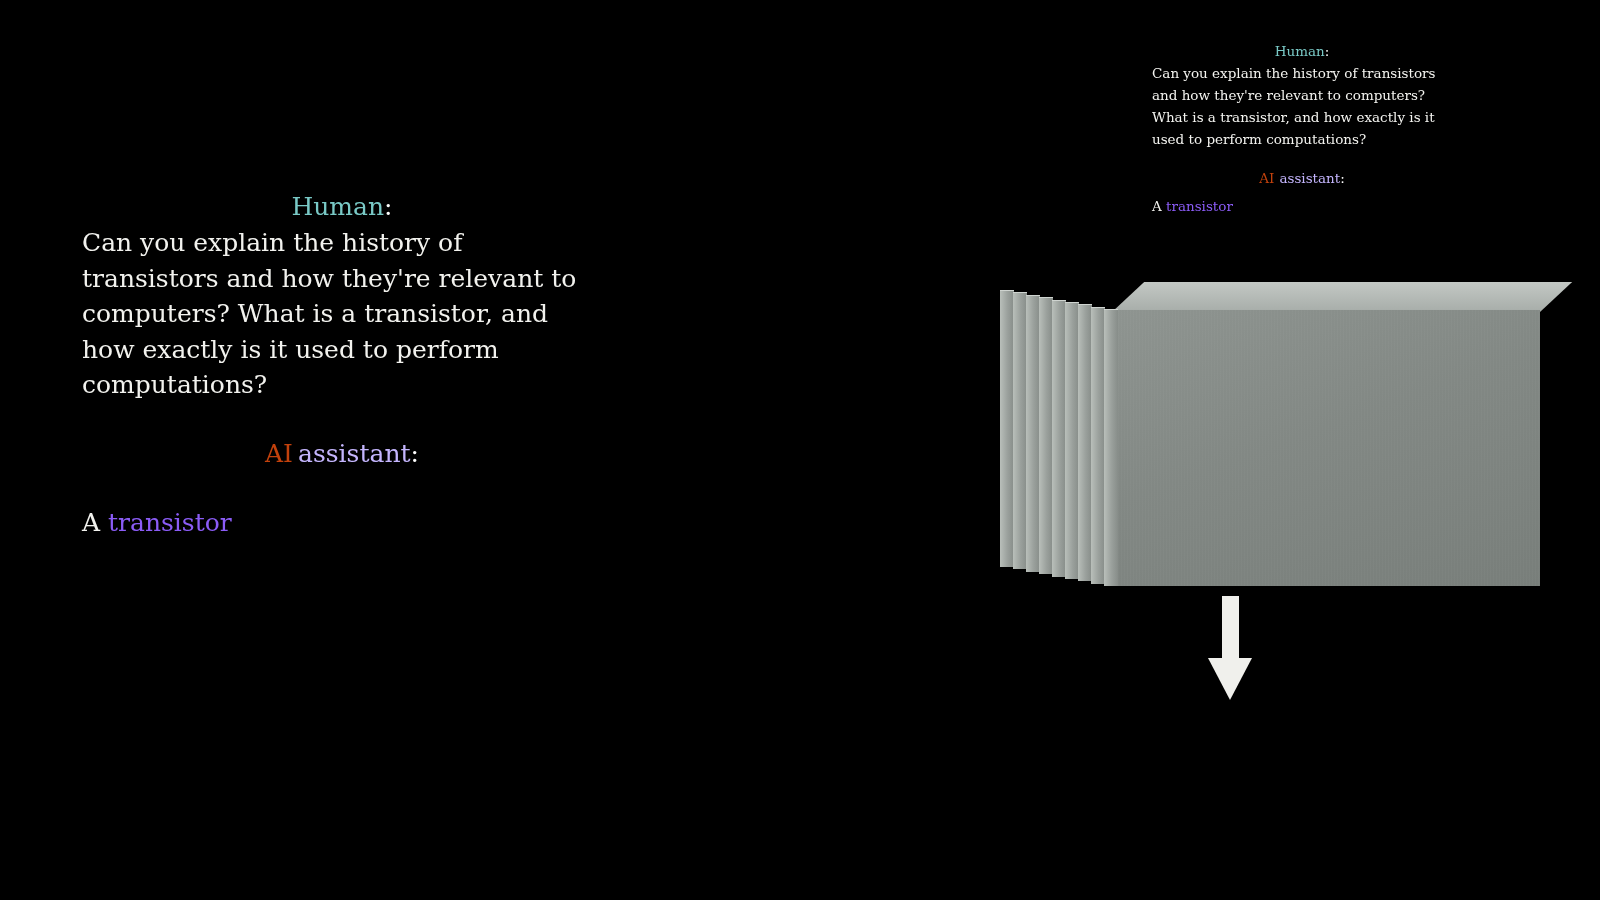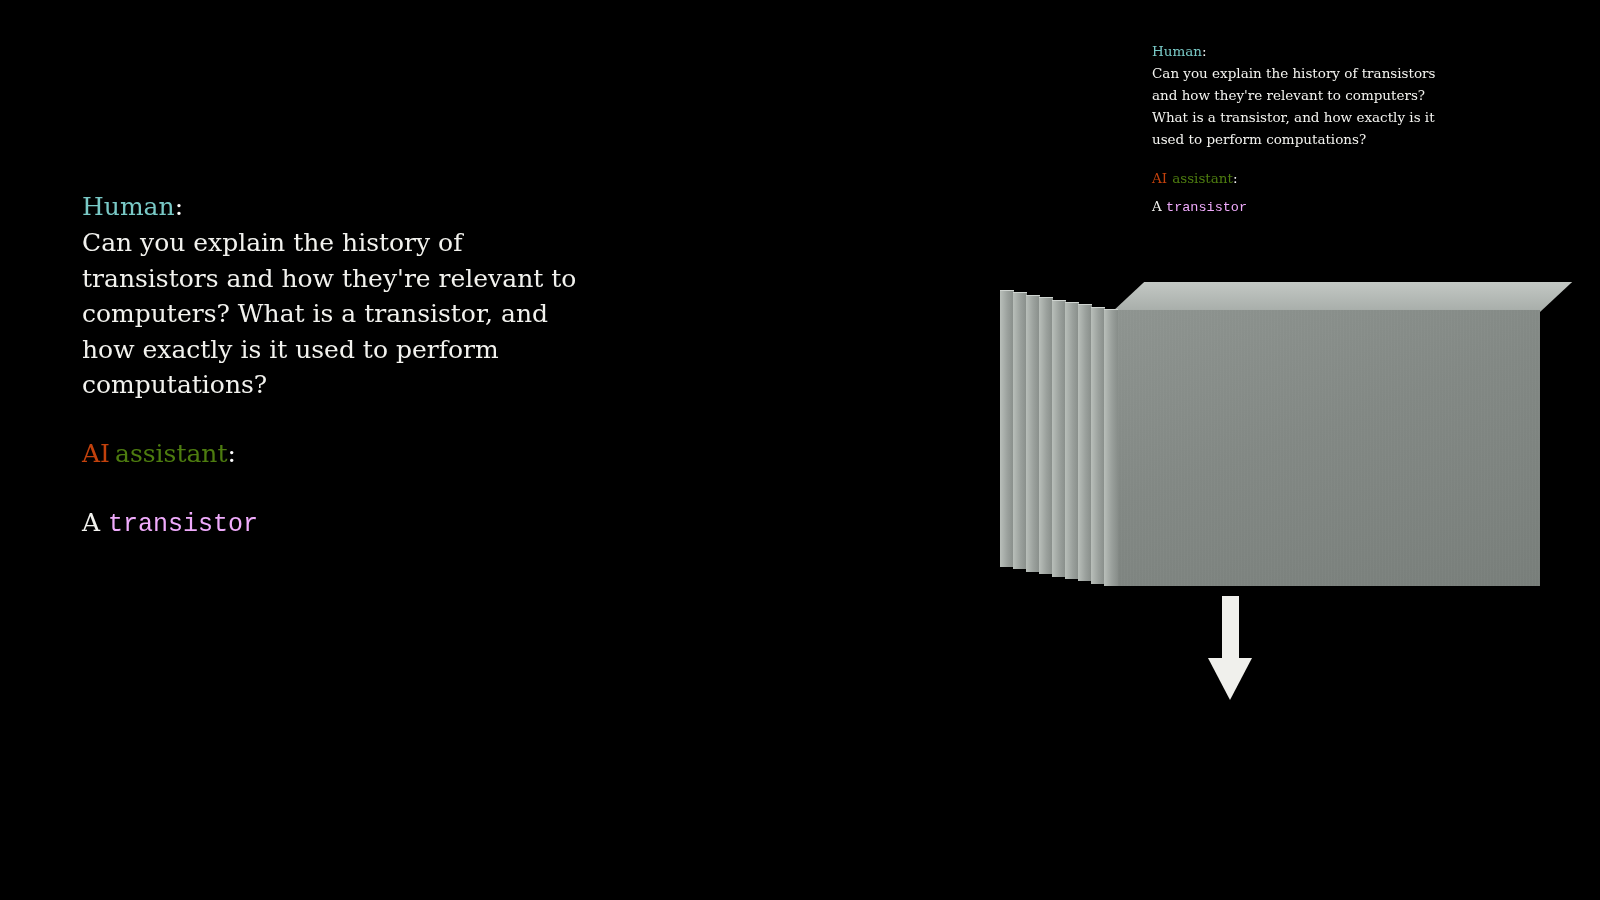--- a/index.html
+++ b/index.html
@@ -18,50 +18,50 @@
   
   #left-transcript {
     position: absolute;
     left: 82px;
     top: 190px;
     width: 520px;
   }
   .speaker-line {
     margin: 0 0 2px 0;
     line-height: 1.32;
+    text-align: center;
   }
   .big .speaker-label {
     font-size: 25px;
   }
   .speaker-human {
     color: #79c9c6;
   }
   .speaker-ai-strong {
     color: #c2410c;
   }
   .speaker-ai-soft {
-    color: #4d7c0f;
+    color: #c4b5fd;
   }
   .colon {
     color: #ffffff;
   }
   .big .body-text {
     color: #f2f2ee;
     font-size: 25px;
     line-height: 1.42;
     margin: 2px 0 0 0;
   }
   .big .answer-text {
     color: #f2f2ee;
     font-size: 25px;
     margin: 38px 0 0 0;
   }
   .highlight-word {
-    color: #f0abfc;
-    font-family: Liberation Mono, monospace;
+    color: #8b5cf6;
   }
   .block-gap-big {
     height: 34px;
   }
 
   
   #right-transcript {
     position: absolute;
     left: 1152px;
     top: 40px;

